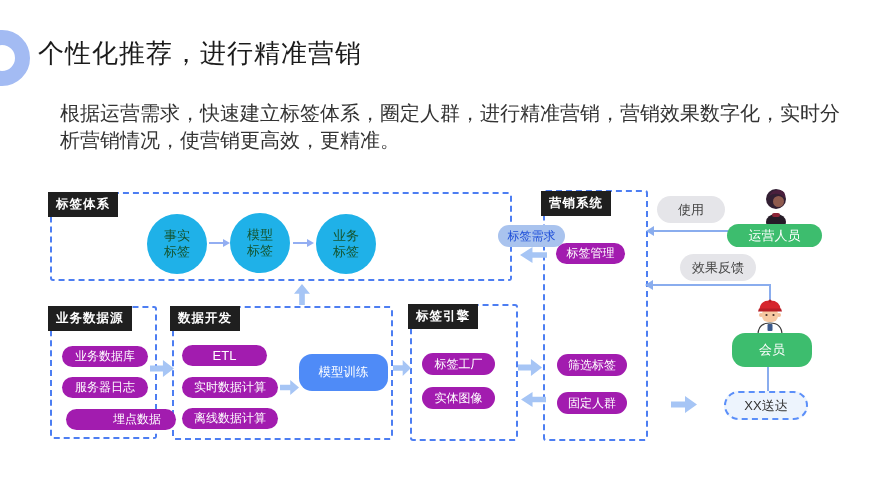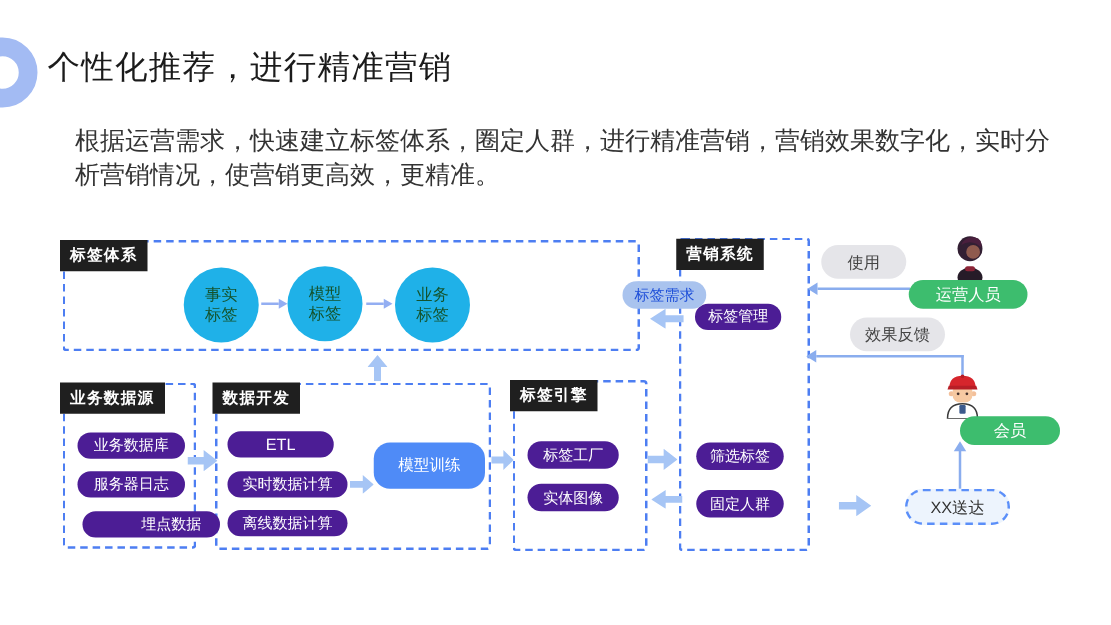--- a/index.html
+++ b/index.html
@@ -22,21 +22,21 @@
   }
   
   .dbox{position:absolute;box-sizing:border-box;border:2px dashed #4d7ef2;border-radius:3px;z-index:0;}
   .blabel{
     position:absolute;background:#1f1f1f;color:#fff;font-size:12.5px;font-weight:bold;
     padding:4px 8px;letter-spacing:1px;white-space:nowrap;z-index:3;
   }
   
   .pill{
     position:absolute;display:flex;align-items:center;justify-content:center;
-    background:#4c1d95;color:#fff;font-size:12px;border-radius:11px;white-space:nowrap;z-index:2;
+    background:#a21caf;color:#fff;font-size:12px;border-radius:11px;white-space:nowrap;z-index:2;
   }
   .pill.demand{background:#a9c3ee;color:#1d4ed8;z-index:4;}
   .pill.gray{background:#e5e5e9;color:#454545;font-size:13px;border-radius:15px;}
   .pill.green{background:#3dbd6e;color:#fff;font-size:13px;border-radius:13px;z-index:3;}
   .node{
     position:absolute;display:flex;align-items:center;justify-content:center;
     background:#4f8bf7;color:#fff;font-size:12.5px;border-radius:13px;white-space:nowrap;z-index:2;
   }
   .node.delivery{
     background:#edf4fd;color:#333;font-size:13px;border:2px dashed #5b8ff9;border-radius:15px;box-sizing:border-box;
@@ -180,19 +180,19 @@
       <circle cx="8" cy="17" r="2" fill="#f3c09b"></circle>
         <circle cx="26" cy="17" r="2" fill="#f3c09b"></circle>
       <rect x="9" y="10" width="16" height="14" rx="6" fill="#f6c9a2"></rect>
       <circle cx="13.5" cy="17" r="1.1" fill="#43302c"></circle>
         <circle cx="20.5" cy="17" r="1.1" fill="#43302c"></circle>
       <path d="M6.5 12 Q6.5 2.5 17 2.5 Q27.5 2.5 27.5 12 Z" fill="#d6252c"></path>
       <path d="M6 10.5 h22 l1 3 h-24 Z" fill="#b71e26"></path>
       <circle cx="17" cy="3" r="1.5" fill="#b71e26"></circle>
     </svg>
   </div>
-  <div class="pill green" style="left:768px;top:333px;width:80px;height:23px;">会员</div>
+  <div class="pill green" style="left:732px;top:333px;width:80px;height:34px;">会员</div>
 
   <div class="node delivery" style="left:724px;top:391px;width:84px;height:29px;">XX送达</div>
   <div class="vline" style="left:767px;top:360px;height:31px;"></div>
   <div class="ah ah-up" style="left:763px;top:353px;"></div>
 
 </div>
 
 </body></html>

